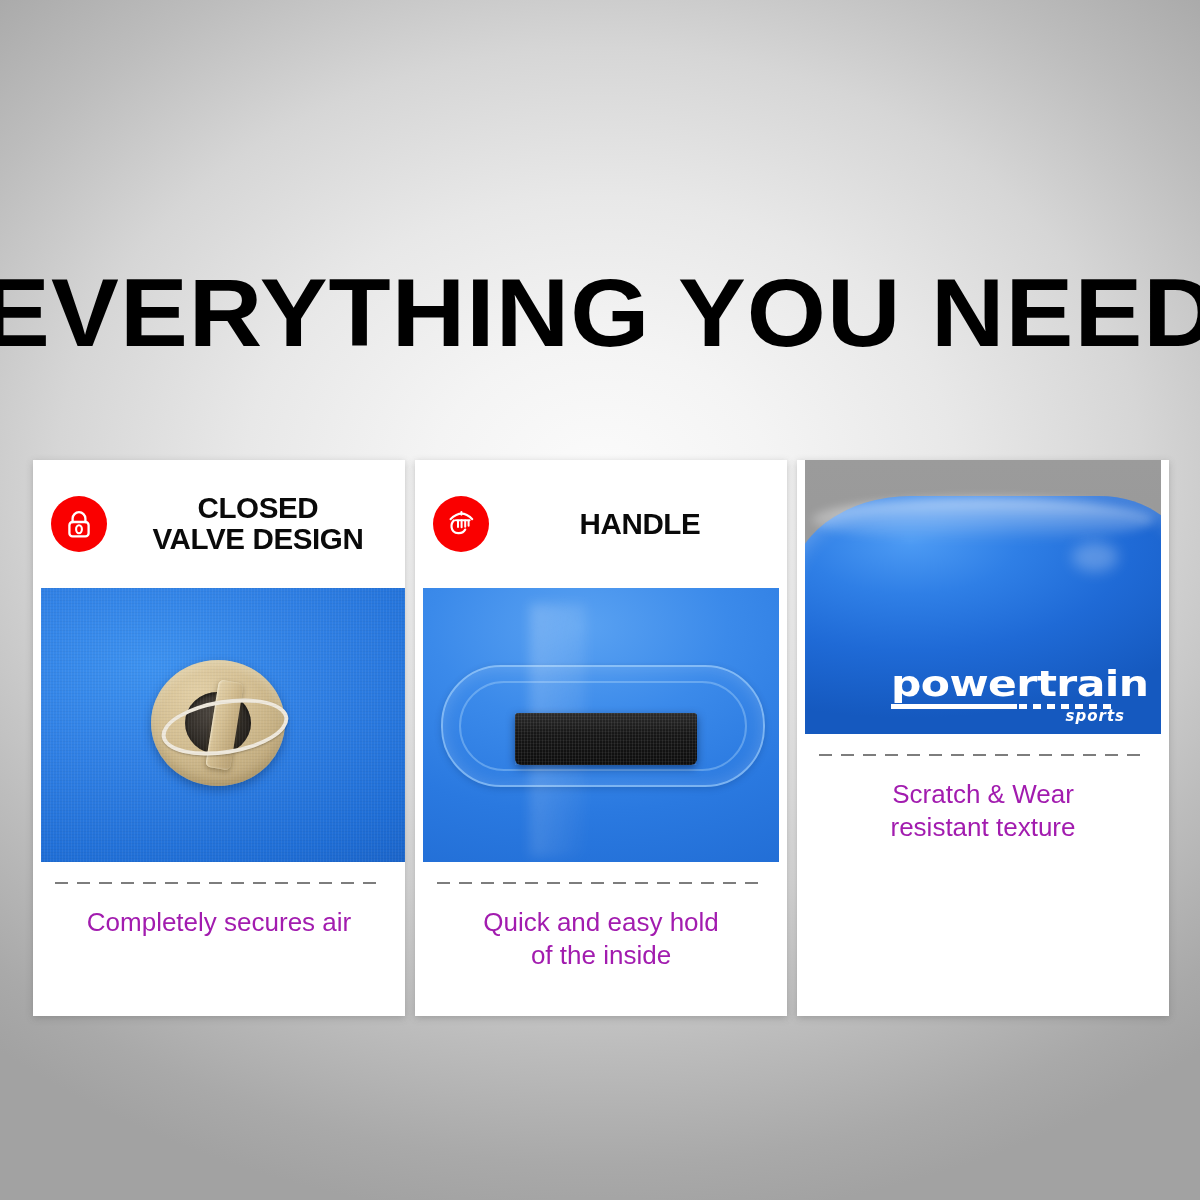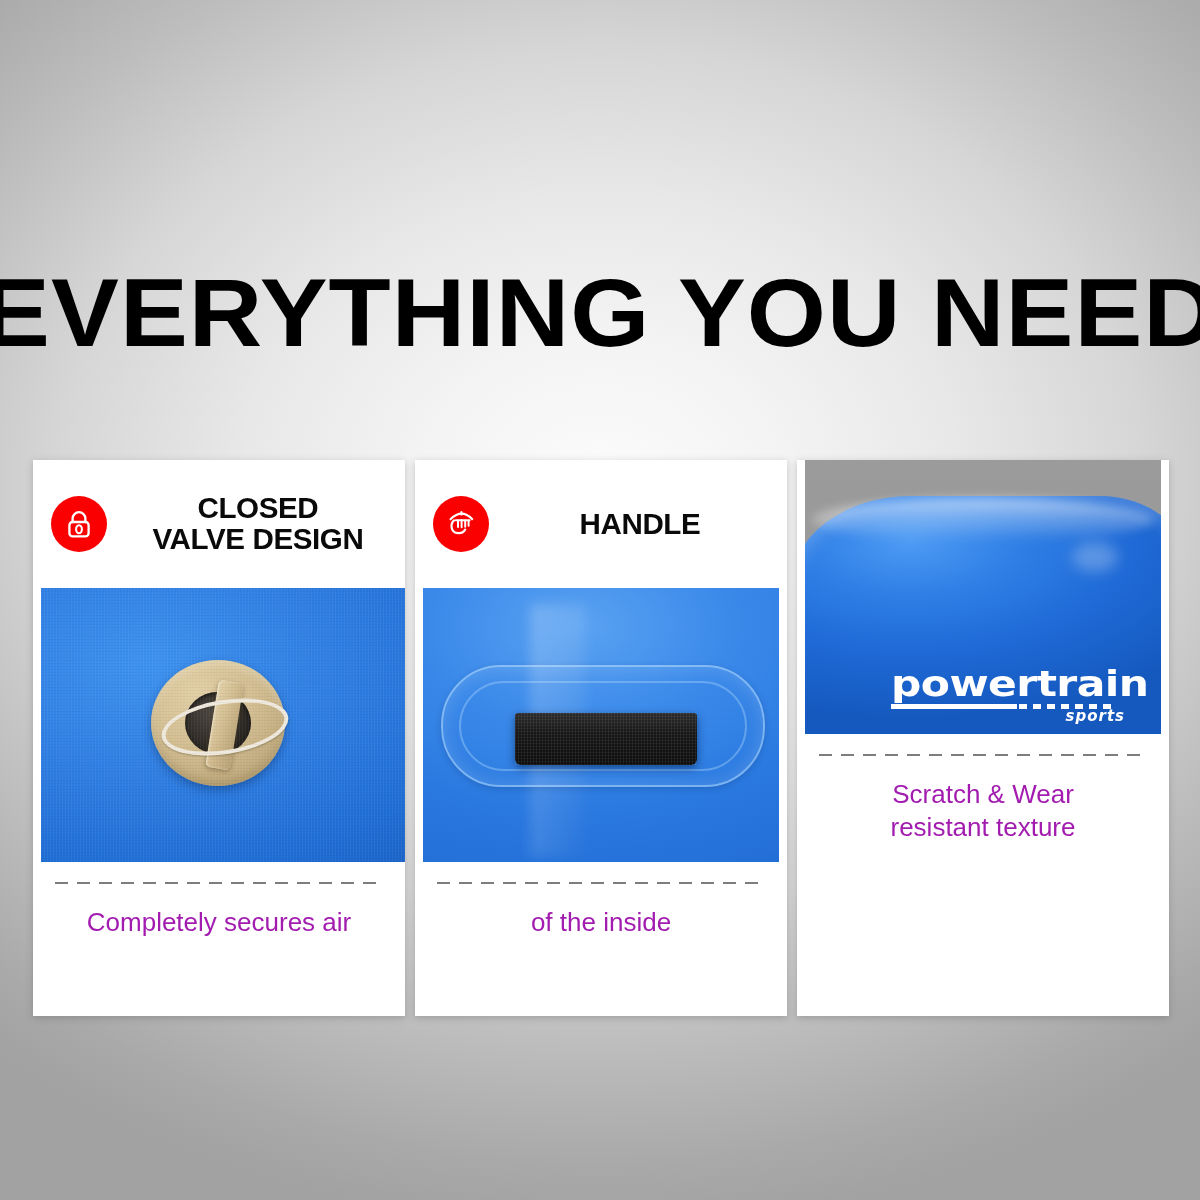--- a/index.html
+++ b/index.html
@@ -428,20 +428,21 @@
           <div class="handle-oval"></div>
           <div class="handle-oval-inner"></div>
           <div class="handle-fold"></div>
           <div class="handle-strap"></div>
         </div>
       </div>
 
       <div class="caption-zone">
         <div class="dash-rule"></div>
         <div class="caption">
+          <span class="c-line">Quick and easy hold</span>
           <span class="c-line">of the inside</span>
         </div>
       </div>
     </div>
 
     <div class="card">
 
 
       <div class="photo-wrap">
         <div class="photo ph-texture">

